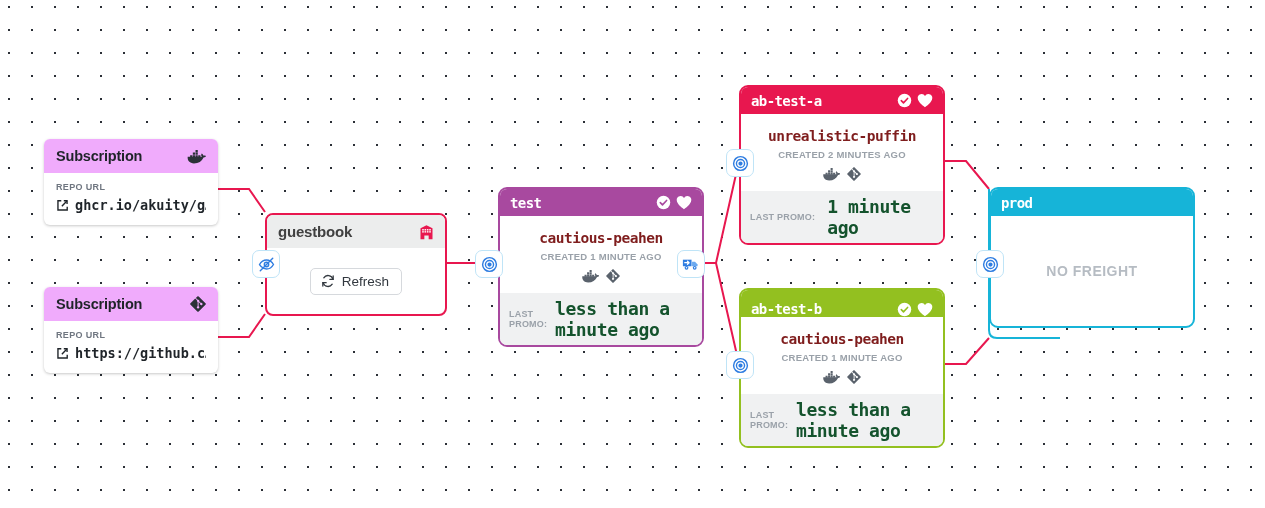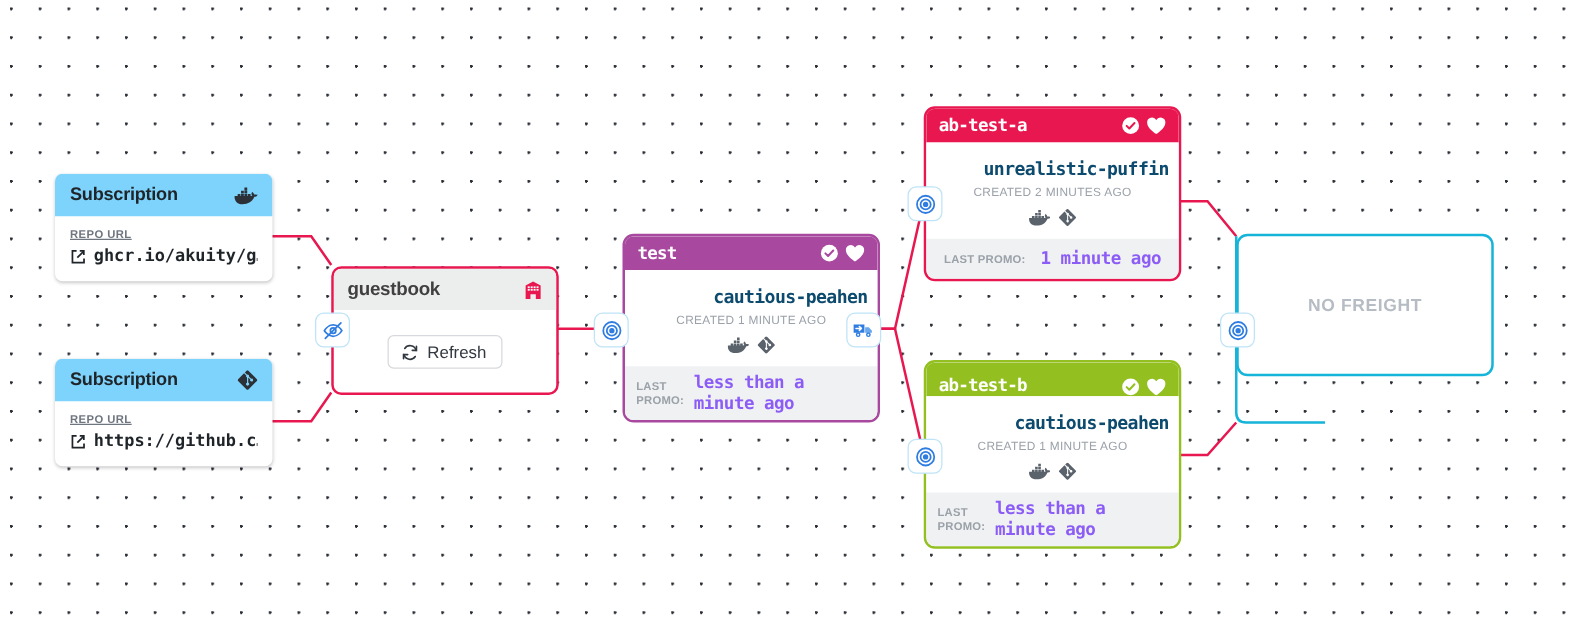--- a/index.html
+++ b/index.html
@@ -31,41 +31,40 @@
   .sub-card {
     position: absolute;
     width: 174px;
     background: #ffffff;
     border-radius: 6px;
     box-shadow: 0 1px 3px rgba(0,0,0,0.22);
     overflow: hidden;
     z-index: 5;
   }
   .sub-head {
-    background: #7dd3fc;
+    background: #f0abfc;
     height: 34px;
     display: flex;
     align-items: center;
     justify-content: space-between;
     padding: 0 12px;
   }
   .sub-title {
     font-size: 14.5px;
     font-weight: bold;
     color: #1f2429;
     letter-spacing: -0.2px;
   }
   .sub-body { padding: 9px 12px 12px 12px; }
   .sub-label {
     font-size: 9px;
     font-weight: bold;
     color: #6f7680;
     letter-spacing: 0.35px;
     margin-bottom: 5px;
-    text-decoration: underline;
   }
   .sub-value {
     display: flex;
     align-items: center;
     gap: 6px;
     font-family: "DejaVu Sans Mono", monospace;
     font-size: 13.5px;
     font-weight: bold;
     color: #1f2429;
     white-space: nowrap;
@@ -97,21 +96,21 @@
     letter-spacing: -0.2px;
   }
   .wh-body {
     height: 66px;
     display: flex;
     align-items: center;
     justify-content: center;
   }
   .refresh-btn {
     display: inline-flex;
-    align-items: flex-end;
+    align-items: flex-start;
     gap: 7px;
     background: #ffffff;
     border: 1px solid #d6d9dd;
     border-radius: 5px;
     padding: 5px 12px 5px 10px;
     font-size: 13.5px;
     color: #32383f;
     cursor: pointer;
     font-family: "Liberation Sans", sans-serif;
   }
@@ -143,28 +142,27 @@
   .stage-head-icons { display: flex; align-items: center; gap: 5px; }
   .stage-body {
     background: #ffffff;
     padding: 14px 8px 10px 8px;
     text-align: center;
   }
   .freight-name {
     font-family: "DejaVu Sans Mono", monospace;
     font-size: 14.5px;
     font-weight: bold;
-    color: #0c4a6e;
+    color: #7f1d1d;
     letter-spacing: -0.5px;
-    text-align: right;
   }
   .freight-created {
     margin-top: 5px;
     font-size: 9.5px;
-    font-weight: normal;
+    font-weight: bold;
     color: #9aa1a9;
     letter-spacing: 0.25px;
   }
   .freight-icons {
     margin-top: 7px;
     display: flex;
     align-items: center;
     justify-content: center;
     gap: 7px;
   }
@@ -179,23 +177,23 @@
   .foot-label {
     font-size: 9px;
     font-weight: bold;
     color: #9aa1a9;
     letter-spacing: 0.2px;
     line-height: 1.15;
     flex: 0 0 auto;
   }
   .foot-value {
     font-family: "DejaVu Sans Mono", monospace;
-    font-size: 14px;
-    font-weight: bold;
-    color: #8b5cf6;
+    font-size: 18px;
+    font-weight: bold;
+    color: #14532d;
     line-height: 1.18;
     letter-spacing: -0.4px;
     text-align: left;
   }
   .stage-empty {
     height: 110px;
     display: flex;
     align-items: center;
     justify-content: center;
     font-size: 14px;
@@ -442,20 +440,24 @@
         </span>
       </div>
     </div>
     <div class="stage-foot">
       <span class="foot-label" style="width:34px;">LAST PROMO:</span>
       <span class="foot-value">less than a minute ago</span>
     </div>
   </div>
 
   <div class="stage" style="left:989px; top:187px; width:202px; border-color:#16b4d8;">
+    <div class="stage-head" style="background:#16b4d8;">
+      <span class="stage-name">prod</span>
+      <span class="stage-head-icons"></span>
+    </div>
     <div class="stage-empty">NO FREIGHT</div>
   </div>
 
   <div class="chip" style="left:252px; top:250px;">
     <span>
       <svg width="17" height="17" viewBox="0 0 18 18" fill="none" stroke="#2f7de1" stroke-width="1.5" stroke-linecap="round">
         <path d="M1.6 9S4.4 4.2 9 4.2 16.4 9 16.4 9 13.6 13.8 9 13.8 1.6 9 1.6 9z"></path>
         <circle cx="9" cy="9" r="2.3"></circle>
         <path d="M2.4 15.6L15.6 2.4"></path>
       </svg>

